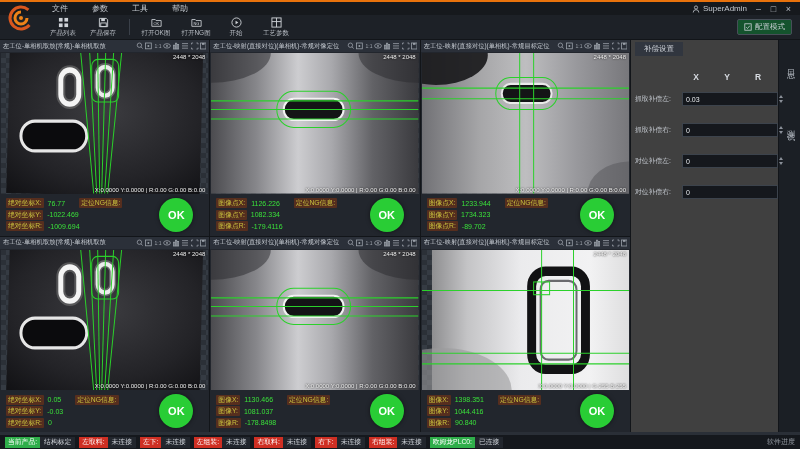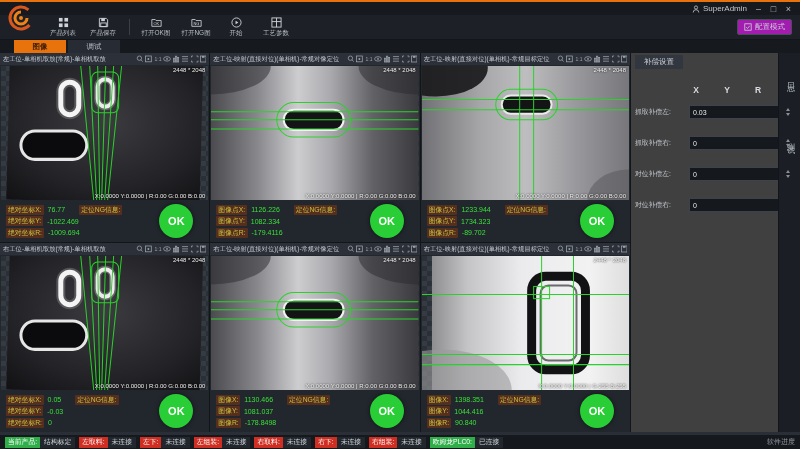--- a/index.html
+++ b/index.html
@@ -13,21 +13,21 @@
   .user{display:flex;align-items:center;gap:3px;font-size:8px;color:#c3c8ce}
   .user svg{width:8px;height:8px}
   .wbtns{display:flex}
   .wbtn{width:15px;height:12px;line-height:12px;text-align:center;font-size:9px;color:#b9bec5}
   .toolbar{height:25px;background:#1d2127;border-bottom:1px solid #121519;display:flex;align-items:center;flex:none;padding-left:46px;gap:6px}
   .tb-item{display:flex;flex-direction:column;align-items:center;justify-content:center;min-width:34px;height:24px}
   .tb-icon{height:11px;display:flex;align-items:center}
   .tb-icon svg{width:11px;height:11px}
   .tb-label{font-size:6.5px;color:#b9bec5;margin-top:1px;white-space:nowrap}
   .tb-divider{width:1px;height:16px;background:#3a4049;margin:0 3px}
-  .mode-btn{margin-left:auto;margin-right:8px;display:flex;align-items:center;gap:3px;background:#a21caf;border:1px solid #474e58;border-radius:2px;padding:2px 6px;font-size:7.5px;color:#ccd1d7}
+  .mode-btn{margin-left:auto;margin-right:8px;display:flex;align-items:center;gap:3px;background:#14532d;border:1px solid #474e58;border-radius:2px;padding:2px 6px;font-size:7.5px;color:#ccd1d7}
   .mode-btn svg{width:8px;height:8px}
   .tabbar{height:13px;background:#16191d;display:flex;flex:none;padding-left:14px;gap:2px}
   .tab{min-width:52px;text-align:center;font-size:7.5px;line-height:13px;padding:0 8px;white-space:nowrap}
   .tab.active{background:var(--accent,#e8720c);color:#40200a;font-weight:bold}
   .tab:not(.active){background:#272c34;color:#b9bfc7}
   .main{flex:1;display:flex;min-height:0}
   .panel-grid{width:630px;display:grid;grid-template-columns:repeat(3,1fr);grid-template-rows:1fr 1fr;gap:1px;background:#121519;flex:none}
   .panel{background:#22262d;display:flex;flex-direction:column;min-height:0;min-width:0}
   .panel-header{height:12px;flex:none;background:#2b3039;display:flex;align-items:center;justify-content:space-between;padding:0 3px}
   .panel-title{font-size:6.3px;color:#c6cbd2;white-space:nowrap;overflow:hidden;max-width:128px}
@@ -43,21 +43,21 @@
   .info-fields{flex:1;display:flex;flex-direction:column;justify-content:space-between;height:100%;padding:2px 0;min-width:0}
   .info-row{display:flex;align-items:center;height:11px}
   .info-lbl{font-size:6.8px;color:#c9c23e;background:rgba(130,52,18,.55);padding:0 2px;border-radius:1px;white-space:nowrap}
   .info-val{font-size:7px;color:var(--value-green,#3ae03a);margin-left:4px;white-space:nowrap}
   .info-lbl.ng{margin-left:14px}
   .ok-btn{width:34px;height:34px;border-radius:50%;background:var(--ok-green,#29cd35);color:#fff;font-weight:bold;font-size:11px;display:flex;align-items:center;justify-content:center;margin-right:10px;flex:none;box-shadow:0 0 4px rgba(0,0,0,.5)}
   .comp-panel{width:148px;background:#404040;border-left:1px solid #121519;display:flex;flex-direction:column;flex:none}
   .comp-tab{align-self:flex-start;margin:2px 0 0 4px;background:#31363f;color:#d4d8de;font-size:7.5px;padding:2px 9px}
   .comp-cols{display:grid;grid-template-columns:44px 1fr 1fr 1fr;gap:3px;margin:16px 6px 0 4px;font-size:8.5px;font-weight:bold;color:#d8dce2;text-align:center}
   .comp-rows{margin:10px 6px 0 4px;display:flex;flex-direction:column;gap:17px}
-  .comp-row{display:grid;grid-template-columns:44px 1fr 1fr 1fr;gap:10px;align-items:center}
+  .comp-row{display:grid;grid-template-columns:44px 1fr 1fr 1fr;gap:3px;align-items:center}
   .comp-label{font-size:6.8px;color:#c6cbd2;white-space:nowrap}
   .spinbox{display:flex;height:14px;background:#15181d;border:1px solid #3c434c}
   .spinbox input{flex:1;min-width:0;background:transparent;border:none;color:#e8ebee;font-size:7px;padding-left:3px;font-family:inherit;outline:none}
   .spin-arrows{width:7px;border-left:1px solid #3c434c;display:flex;flex-direction:column}
   .spin-up,.spin-down{flex:1;position:relative}
   .spin-up::after{content:"";position:absolute;left:1px;top:2px;border-left:2px solid transparent;border-right:2px solid transparent;border-bottom:3px solid #8a9099}
   .spin-down::after{content:"";position:absolute;left:1px;top:1px;border-left:2px solid transparent;border-right:2px solid transparent;border-top:3px solid #8a9099}
   .side-strip{width:22px;background:#1b1f25;border-left:1px solid #121519;display:flex;flex-direction:column;align-items:center;padding-top:22px;gap:58px;flex:none}
   .vtab{writing-mode:vertical-lr;text-orientation:upright;font-size:8px;color:#b9bfc7;letter-spacing:2px}
   .statusbar{height:17px;flex:none;background:#15181d;border-top:3px solid #2a2f37;display:flex;align-items:center;padding:0 5px;gap:4px}
@@ -76,20 +76,26 @@
   <div class="top-accent"></div>
 
   <div class="titlebar">
     <div class="logo">
       <svg viewBox="0 0 32 30">
         <circle cx="16" cy="15" r="11" fill="none" stroke="#d9571e" stroke-width="3" stroke-dasharray="52 17" transform="rotate(40 16 15)"></circle>
         <path d="M22 15 a6 6 0 1 1 -6 -6" fill="none" stroke="#ef8318" stroke-width="3"></path>
         <circle cx="16" cy="15" r="2" fill="#ef8318"></circle>
       </svg>
     </div>
+    <nav class="menus">
+      <span class="menu">文件</span>
+      <span class="menu">参数</span>
+      <span class="menu">工具</span>
+      <span class="menu">帮助</span>
+    </nav>
     <div class="tb-right">
       <span class="user">
         <svg viewBox="0 0 8 8">
           <circle cx="4" cy="2.5" r="1.6" fill="none" stroke="#c3c8ce" stroke-width="0.8"></circle>
           <path d="M1.2 7.5 a2.8 2.8 0 0 1 5.6 0" fill="none" stroke="#c3c8ce" stroke-width="0.8"></path>
         </svg>
         <span>SuperAdmin</span>
       </span>
       <span class="wbtns">
         <span class="wbtn">–</span>
@@ -169,24 +175,20 @@
       <span id="mode-icon-slot" style="display:flex">
           <svg viewBox="0 0 8 8">
             <rect x="0.8" y="0.8" width="6.4" height="6.4" fill="none" stroke="#ccd1d7" stroke-width="0.8"></rect>
             <path d="M2.2 4.2 l1.3 1.3 2.3 -2.8" fill="none" stroke="#ccd1d7" stroke-width="0.8"></path>
           </svg>
         </span>
       <span>配置模式</span>
     </button>
   </div>
 
-  <div class="tabbar">
-      <span class="tab active">图像</span>
-      <span class="tab">调试</span>
-    </div>
 
   <div class="main">
     <div class="panel-grid">
   <div class="panel">
     <div class="panel-header">
       <span class="panel-title">左工位-单相机取放(常规)-单相机取放</span>
       <svg class="ptools" viewBox="0 0 70 8">
         <g>
                 <circle cx="3.4" cy="3.2" r="2.2"></circle>
                 <line x1="5" y1="4.8" x2="6.6" y2="6.6"></line>

